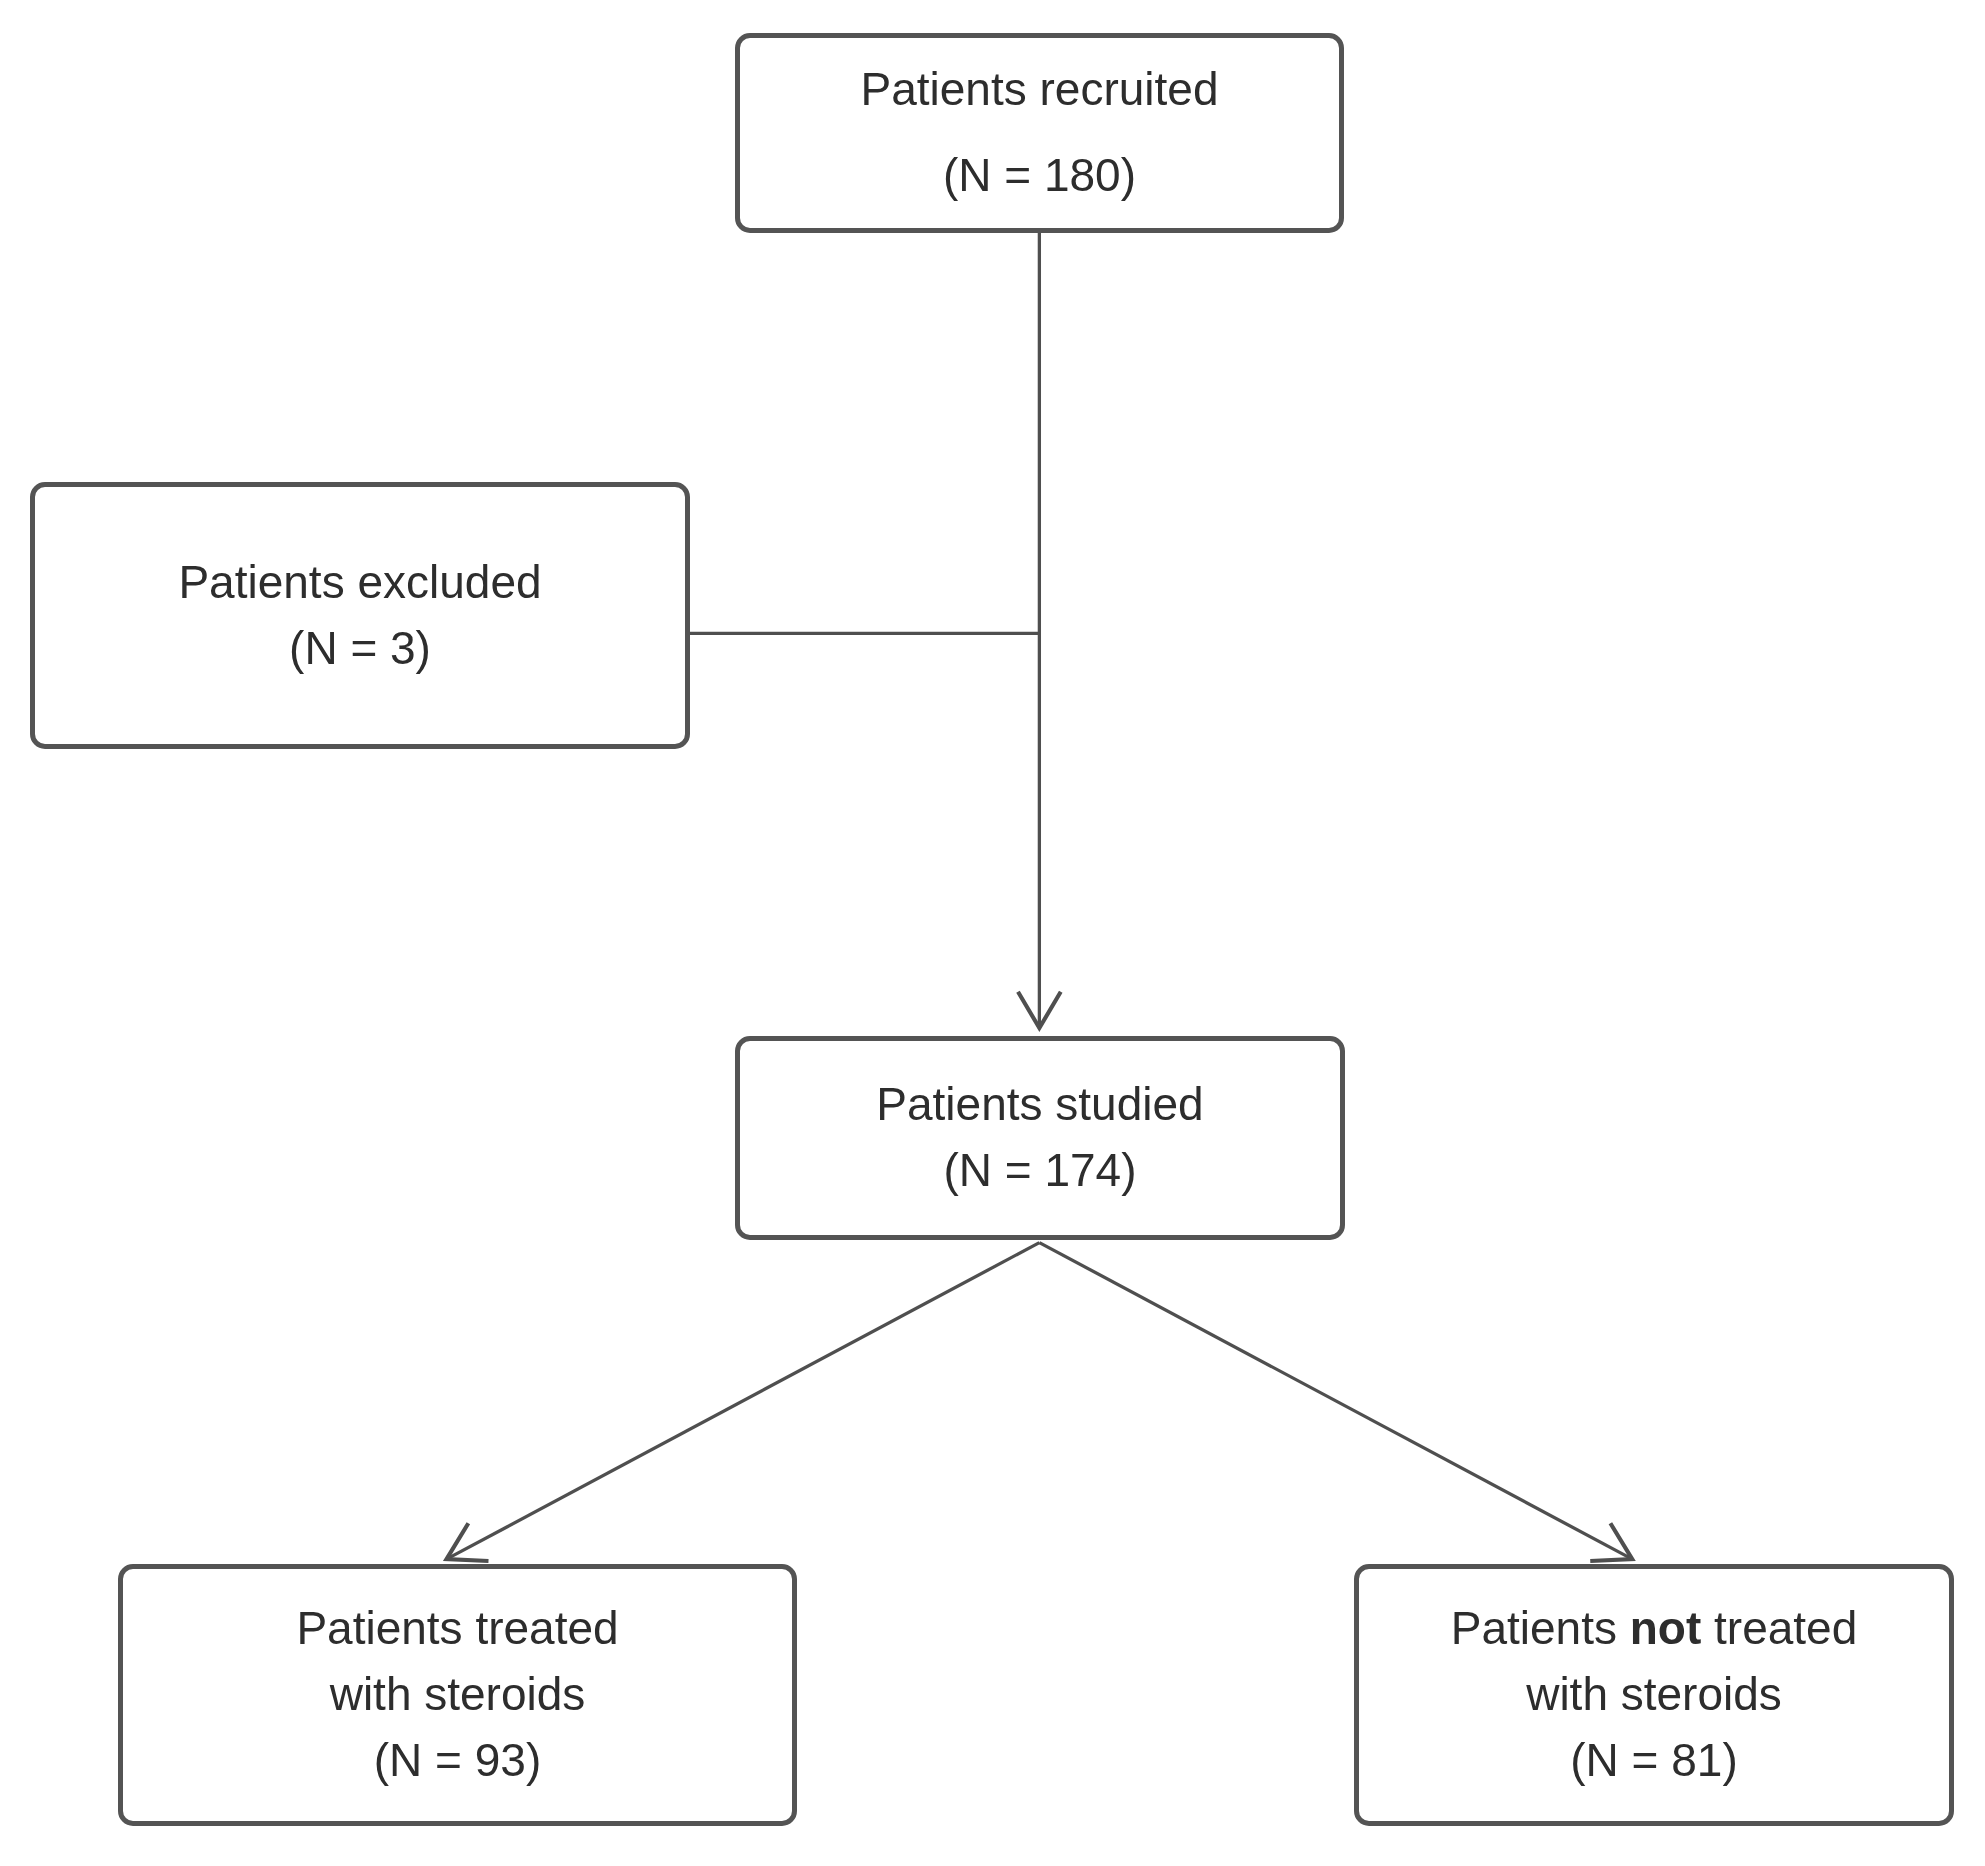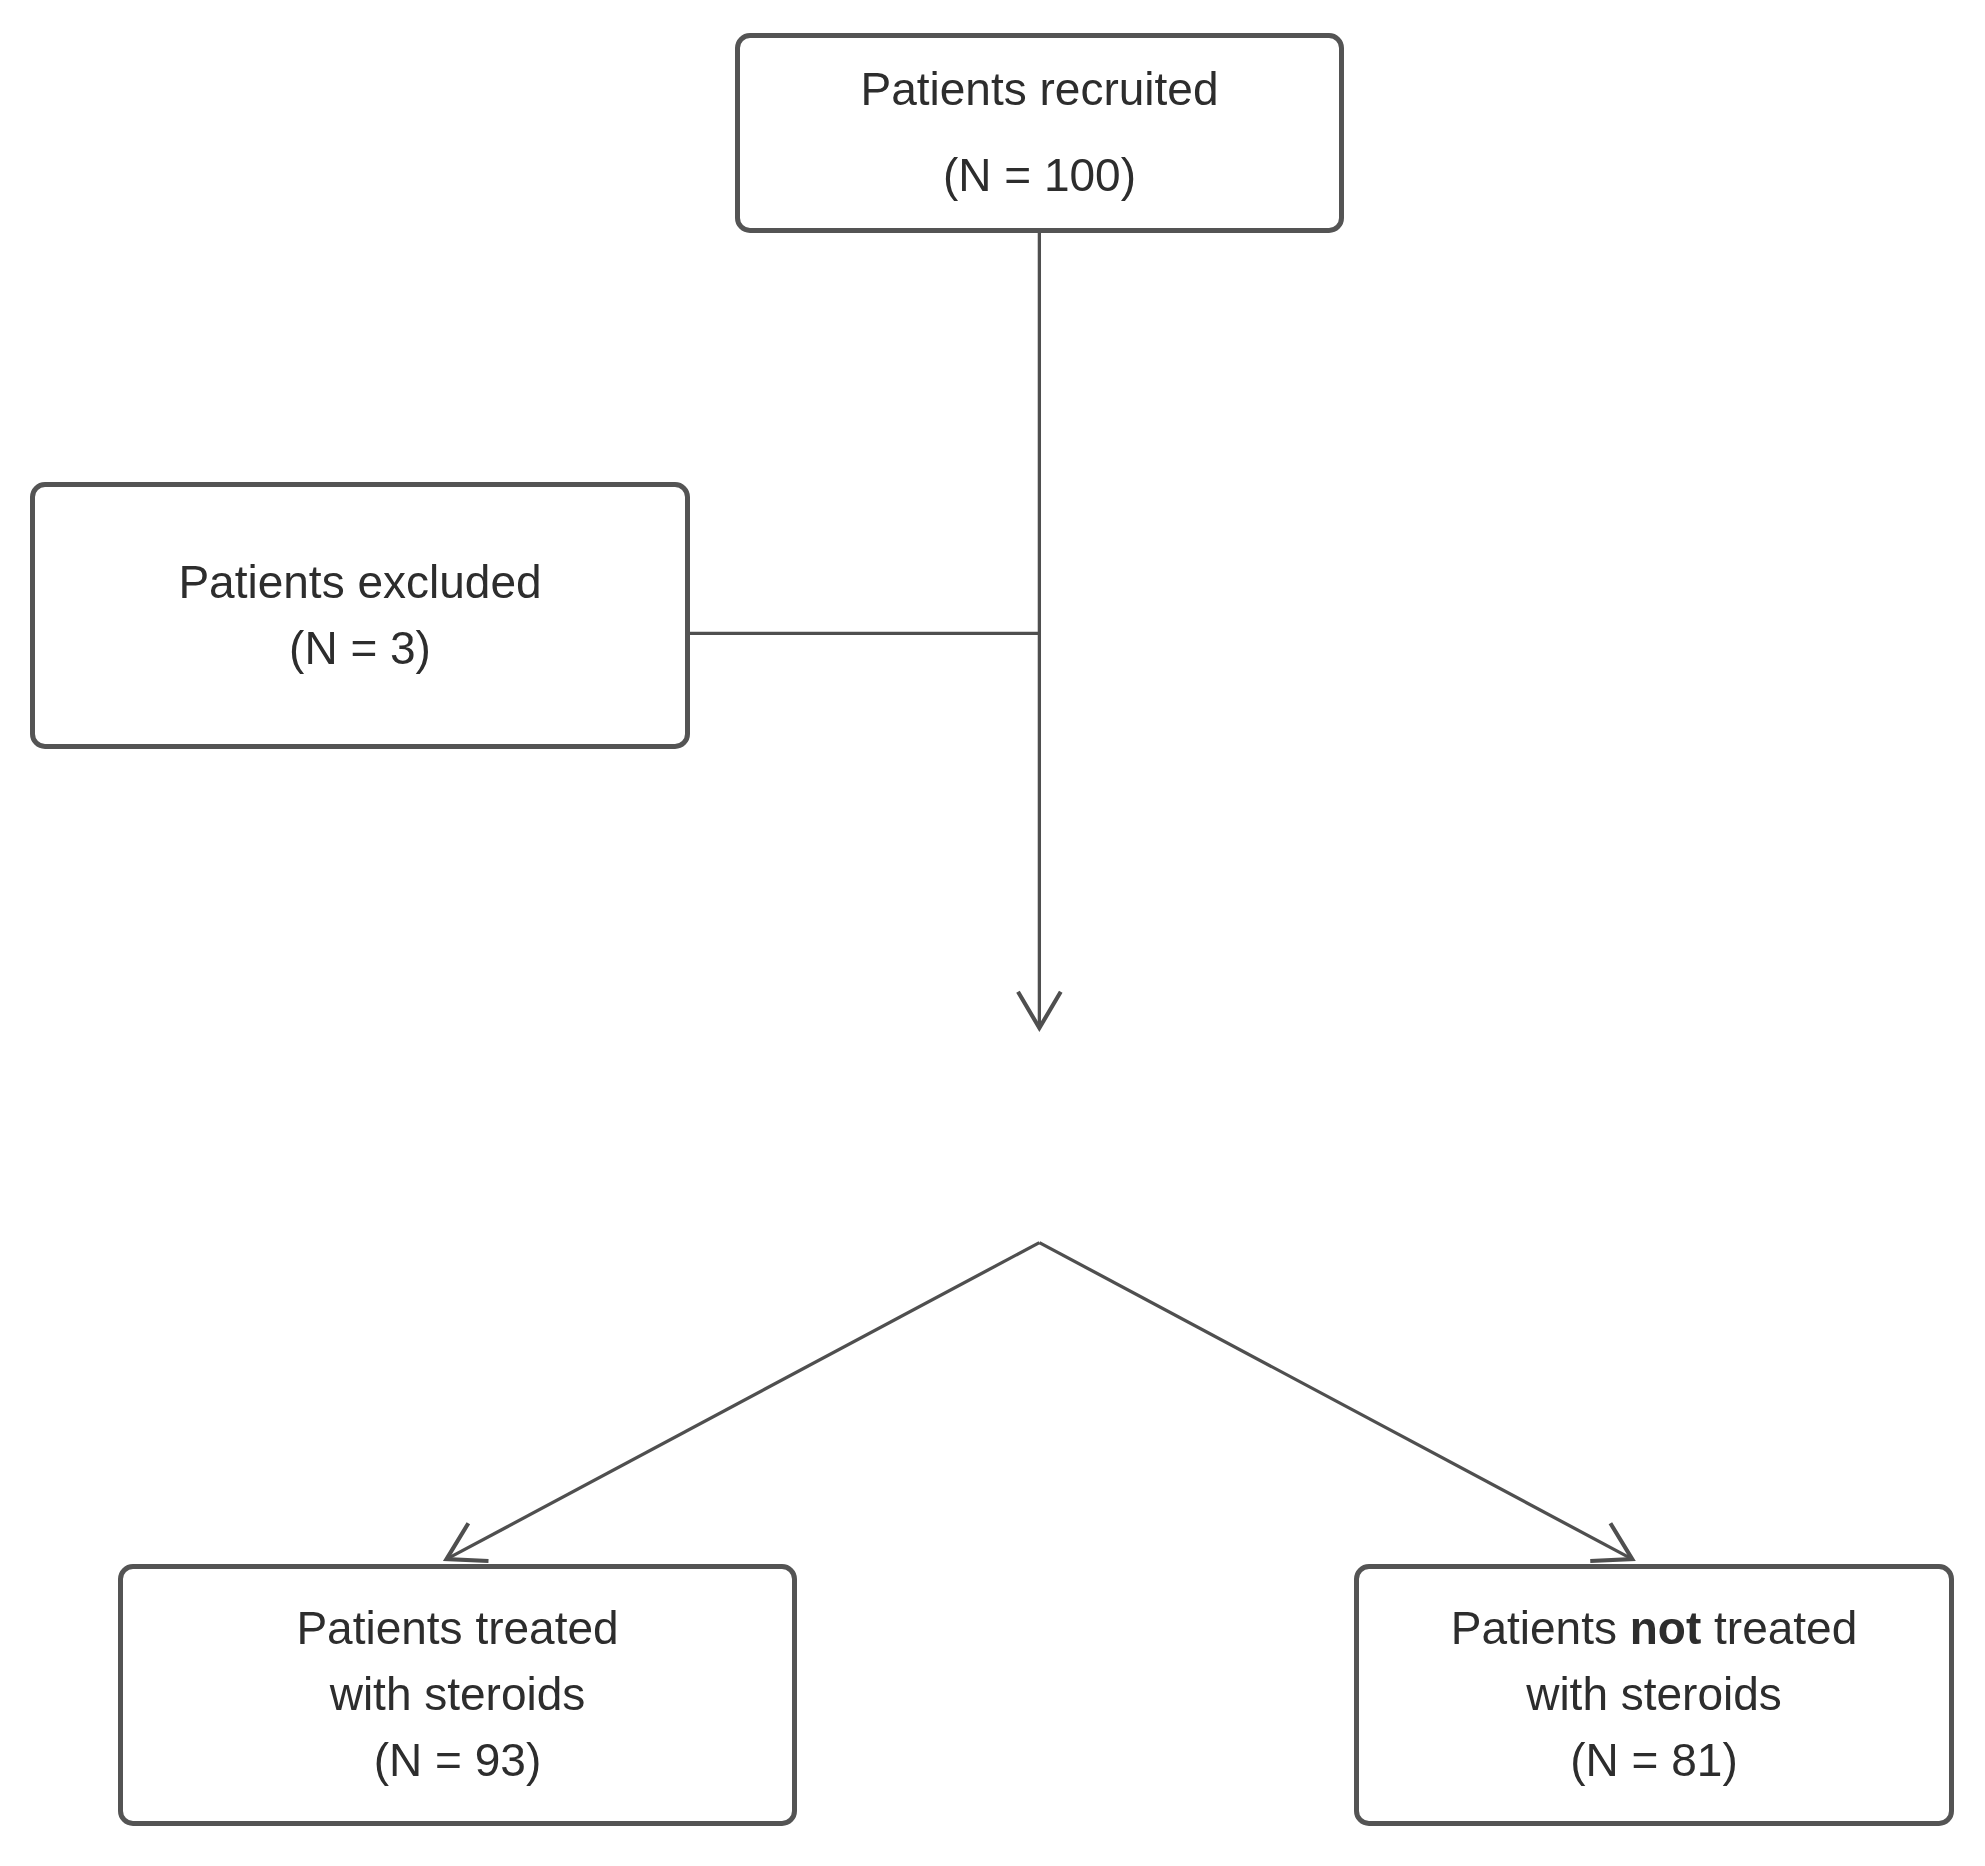--- a/index.html
+++ b/index.html
@@ -65,28 +65,32 @@
     </defs>
 
     <path class="edge" d="M1264 283 L1264 1250" marker-end="url(#open-arrowhead)"></path>
     <path class="edge" d="M1264 770 L788 770" marker-end="url(#open-arrowhead)"></path>
     <path class="edge" d="M1264 1511 L543 1896" marker-end="url(#open-arrowhead)"></path>
     <path class="edge" d="M1264 1511 L1985 1896" marker-end="url(#open-arrowhead)"></path>
   </svg>
 
   <div class="node" id="node-recruited">
     <div class="line">Patients recruited</div>
-    <div class="line">(N = 100)</div>
+    <div class="line">(N = 180)</div>
   </div>
 
   <div class="node" id="node-excluded">
     <div class="line">Patients excluded</div>
     <div class="line">(N = 3)</div>
   </div>
 
+  <div class="node" id="node-studied">
+    <div class="line">Patients studied</div>
+    <div class="line">(N = 174)</div>
+  </div>
 
   <div class="node" id="node-treated">
     <div class="line">Patients treated</div>
     <div class="line">with steroids</div>
     <div class="line">(N = 93)</div>
   </div>
 
   <div class="node" id="node-nottreated">
     <div class="line"><span>Patients</span> <b>not</b> <span>treated</span></div>
     <div class="line">with steroids</div>

